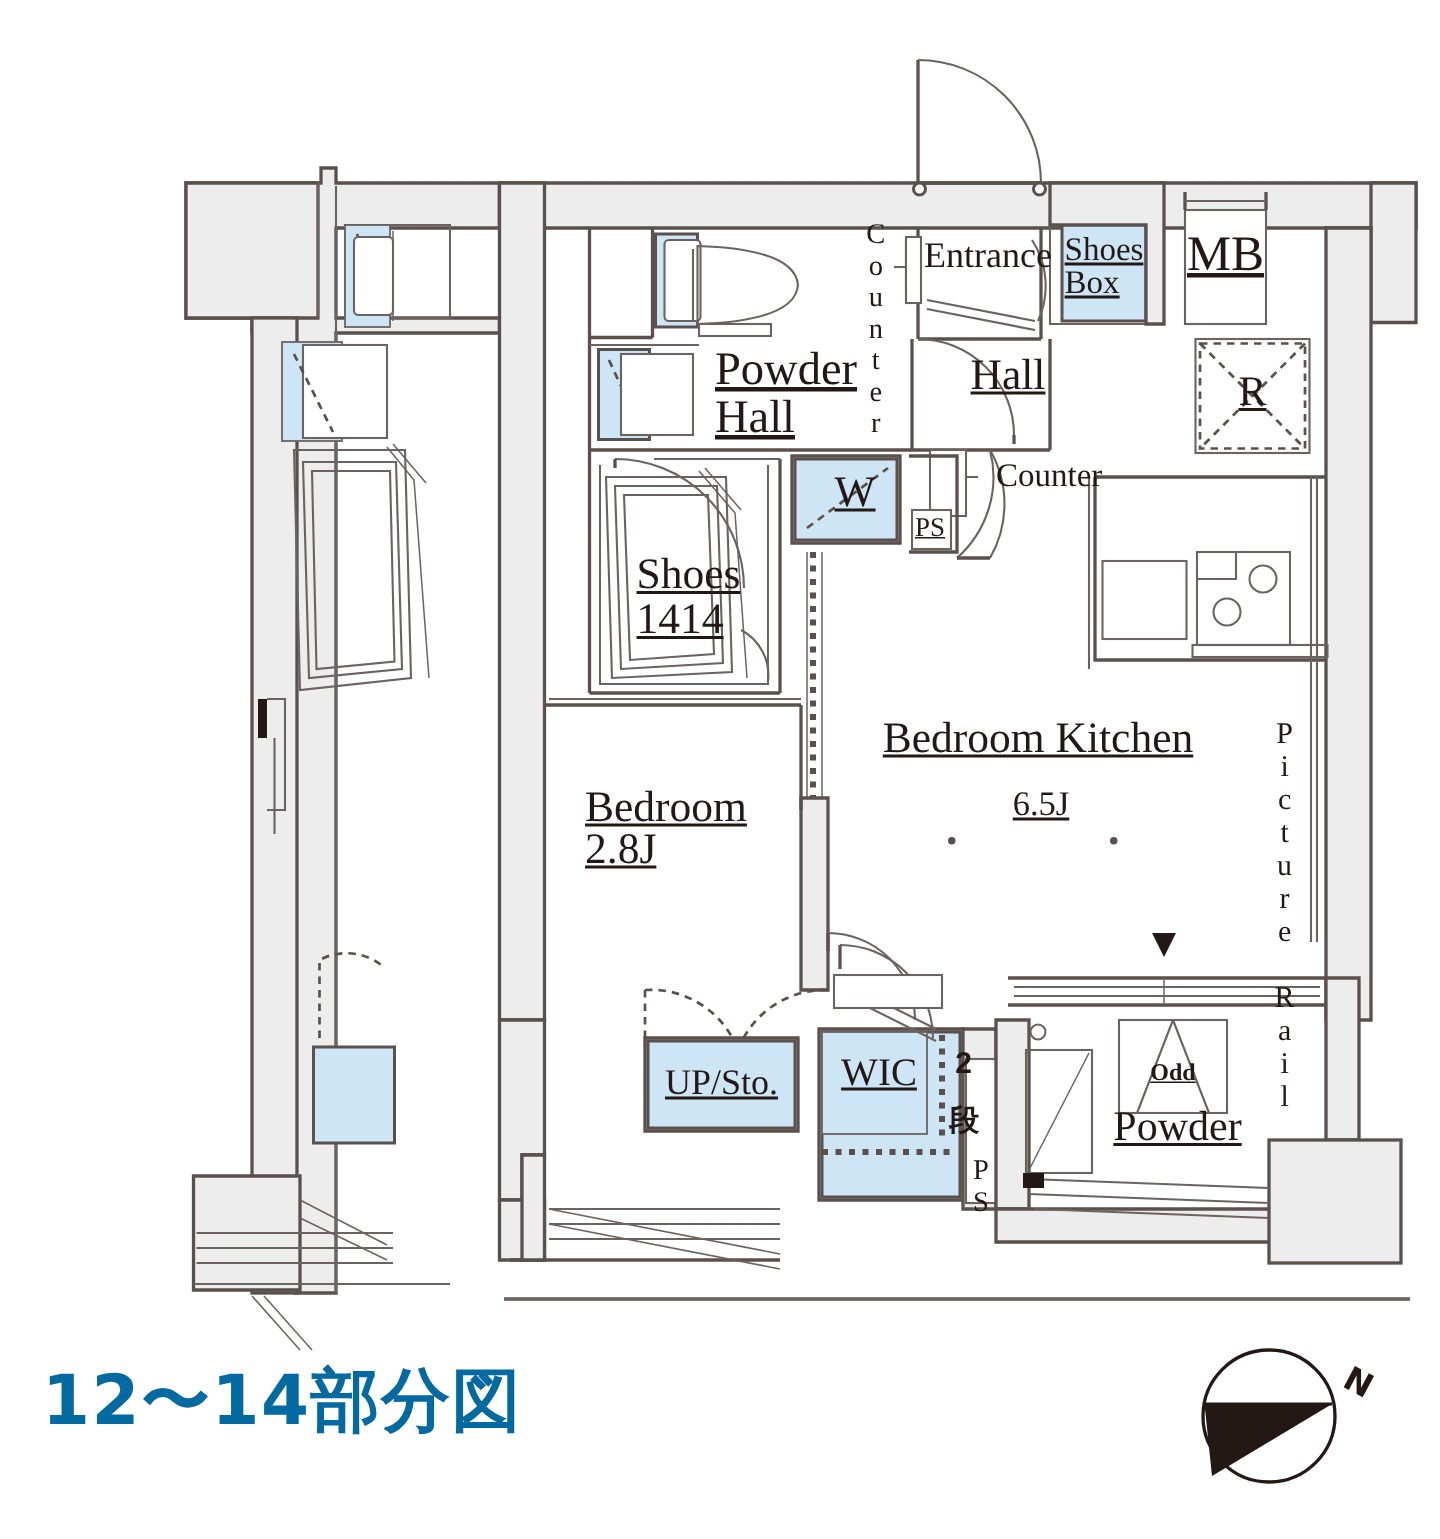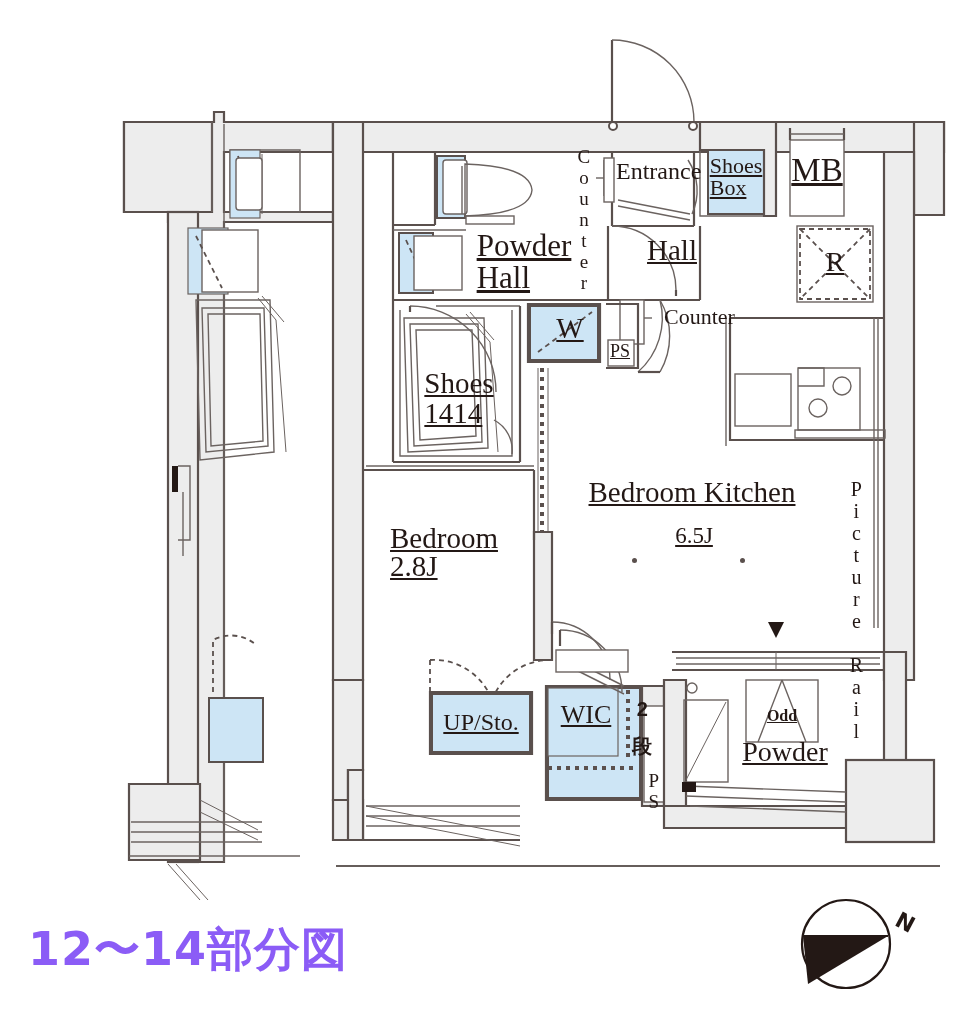--- a/index.html
+++ b/index.html
@@ -10,22 +10,21 @@
   }
   #plan{position:absolute;left:0;top:0;width:960px;height:1026px;}
   .lbl{position:absolute;white-space:nowrap;color:#231815;line-height:1.02;}
   .serif{font-family:"Liberation Serif","DejaVu Serif",serif;}
   .sans{font-family:"Liberation Sans","DejaVu Sans",sans-serif;}
   .ctr{transform:translateX(-50%);text-align:left;text-decoration:underline;}
   .vert{writing-mode:vertical-rl;text-orientation:upright;}
   .footer-title{
     position:absolute;left:28px;top:903px;font-size:46px;font-weight:700;
     letter-spacing:1px;font-family:"DejaVu Sans","Liberation Sans",sans-serif;
-    color:#8b5cf6;
-    margin-top:16px;
+    color:#0369a1;
   }
   .compass{position:absolute;left:800px;top:898px;width:92px;height:92px;}
   .compass-n{position:absolute;left:896px;top:910px;font-size:22px;font-weight:700;
     font-family:"DejaVu Sans","Liberation Sans",sans-serif;
     transform:rotate(28deg);}
 </style>
 </head>
 <body>
 
 <svg id="plan" viewBox="0 0 960 1026" xmlns="http://www.w3.org/2000/svg">

